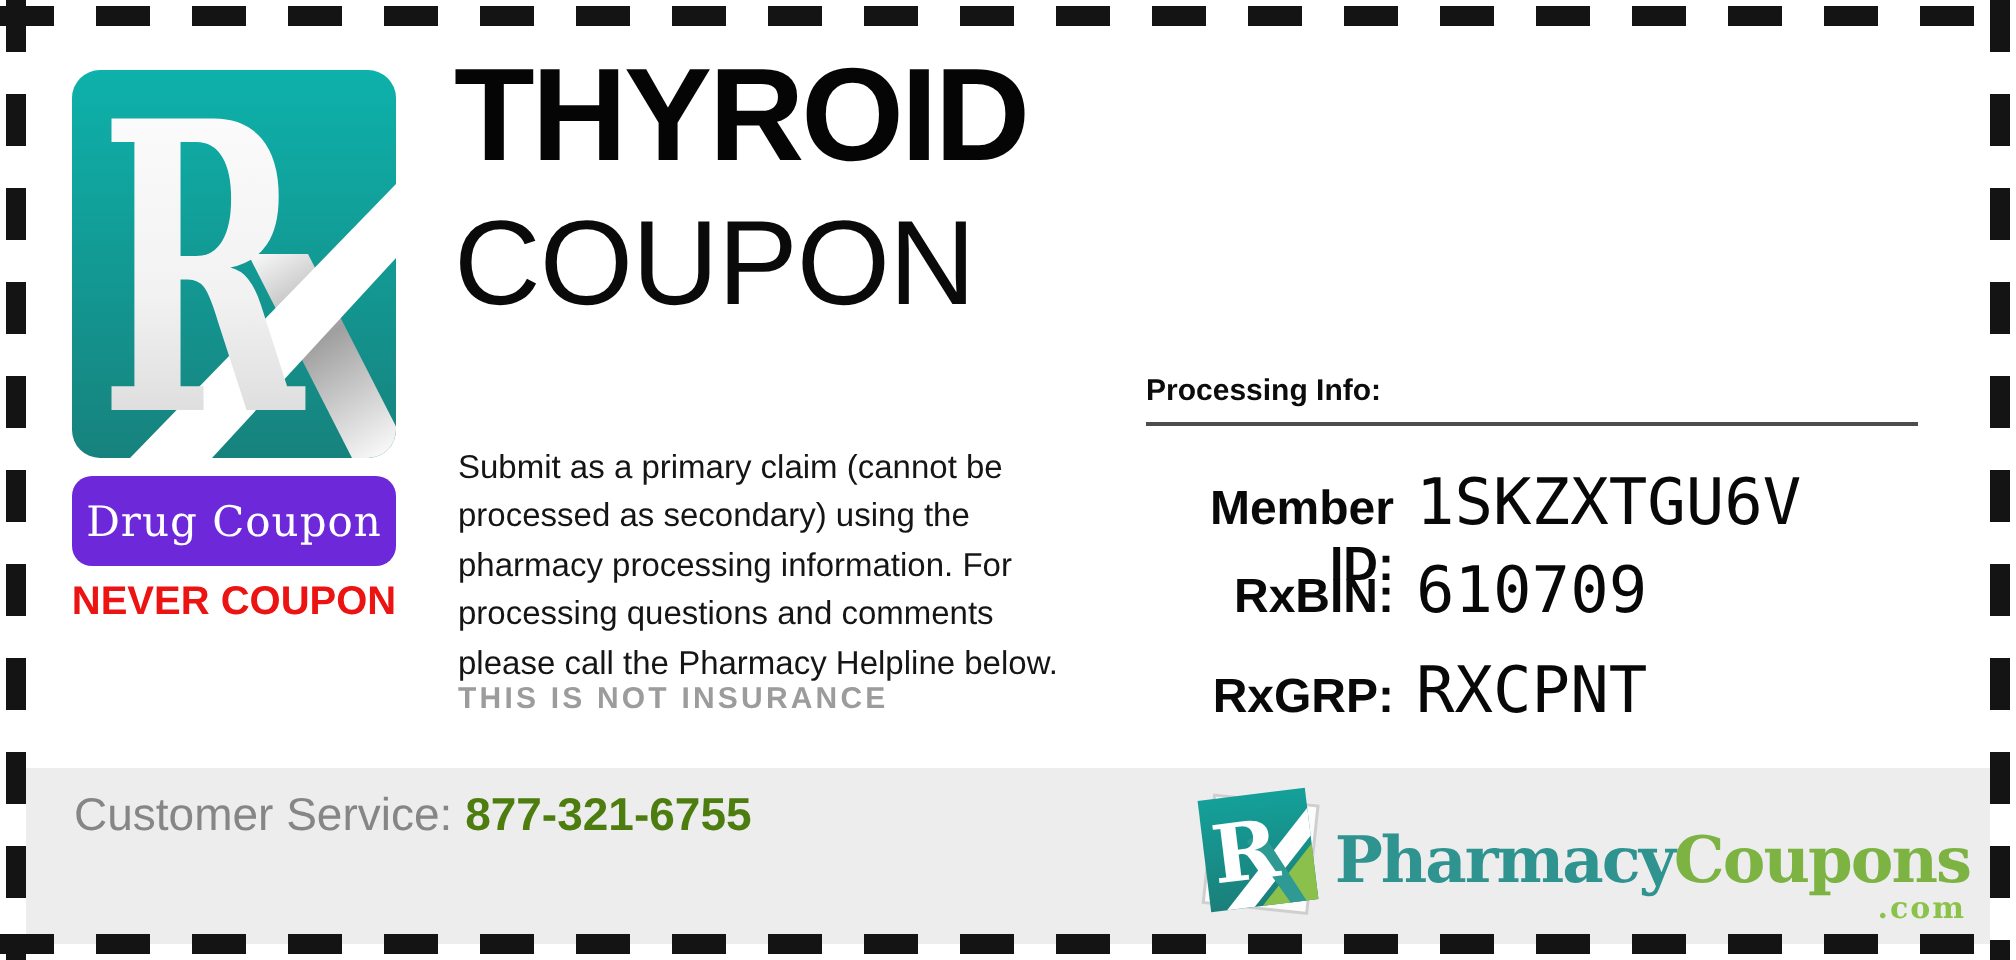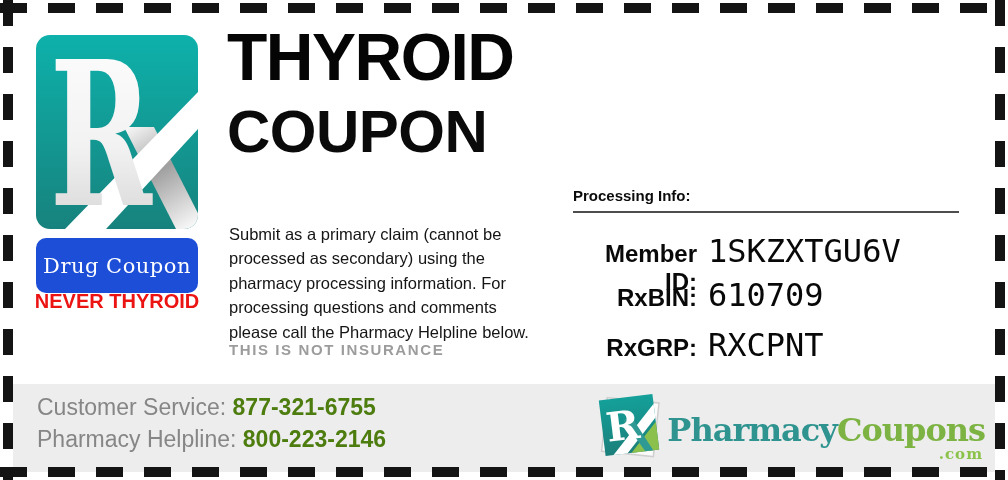--- a/index.html
+++ b/index.html
@@ -11,33 +11,33 @@
   
   .dash { position:absolute; z-index:9; }
   .dash-top    { left:0; right:0; top:3px;    height:10px; background:repeating-linear-gradient(90deg,#141414 0 27px, transparent 27px 48px); }
   .dash-bottom { left:0; right:0; bottom:3px; height:10px; background:repeating-linear-gradient(90deg,#141414 0 27px, transparent 27px 48px); }
   .dash-left   { top:0; bottom:0; left:3px;   width:10px;  background:repeating-linear-gradient(180deg,#141414 0 26px, transparent 26px 47px); }
   .dash-right  { top:0; bottom:0; right:3px;  width:10px;  background:repeating-linear-gradient(180deg,#141414 0 26px, transparent 26px 47px); }
 
   
   .rx-logo { position:absolute; left:36px; top:35px; }
   .drug-badge {
-    position:absolute; left:36px; top:238px; width:162px; height:55px;
-    background:#1d4ed8; border-radius:10px; color:#fff;
+    position:absolute; left:36px; top:238px; width:162px; height:45px;
+    background:#6d28d9; border-radius:10px; color:#fff;
     font-family:"DejaVu Serif", serif; font-size:21px;
     display:flex; align-items:center; justify-content:center; letter-spacing:0.5px;
   }
   .never-expires {
     position:absolute; left:26px; top:290px; width:182px; text-align:center;
     color:#ec1313; font-weight:bold; font-size:20px;
   }
 
   
   .drug-name { position:absolute; left:227px; top:24px; font-size:66px; font-weight:bold; color:#050505; letter-spacing:-1.5px; line-height:1; }
-  .coupon-word { position:absolute; left:227px; top:102px; font-size:60px; font-weight:700; color:#0a0a0a; letter-spacing:-0.5px; line-height:1; }
+  .coupon-word { position:absolute; left:227px; top:102px; font-size:60px; font-weight:400; color:#0a0a0a; letter-spacing:-0.5px; line-height:1; }
 
   
   .instr-heading {
     position:absolute; left:229px; top:185px; width:307px;
     font-size:17px; font-weight:bold; color:#0c0c0c;
     padding-bottom:7px; border-bottom:2px solid #4d4d4d;
   }
   .instr-body { position:absolute; left:229px; top:222px; width:320px; font-size:16.5px; line-height:24.4px; color:#151515; }
   .disclaimer { position:absolute; left:229px; top:341px; font-size:15px; font-weight:bold; letter-spacing:1.6px; color:#9c9c9c;text-align:center; }
 
@@ -98,21 +98,21 @@
       <rect x="0" y="0" width="162" height="194" fill="url(#tealGrad)"></rect>
       <polygon points="88,92 118,92 170,194 140,194" fill="url(#legGrad)"></polygon>
       <polygon points="29,194 162,57 162,94 70,194" fill="#ffffff"></polygon>
       <text x="14" y="170" font-family="DejaVu Serif, serif" font-weight="bold" font-size="200" textLength="102" lengthAdjust="spacingAndGlyphs" fill="url(#rGrad)">R</text>
     </g>
   </svg>
 
   <div class="drug-badge">
     <span>Drug Coupon</span>
   </div>
-  <div class="never-expires">NEVER THYROID</div>
+  <div class="never-expires">NEVER COUPON</div>
 
   <div class="drug-name">THYROID</div>
   <div class="coupon-word">COUPON</div>
 
   <div class="instr-body">
     <div>Submit as a primary claim (cannot be</div>
     <div>processed as secondary) using the</div>
     <div>pharmacy processing information. For</div>
     <div>processing questions and comments</div>
     <div>please call the Pharmacy Helpline below.</div>
@@ -131,23 +131,20 @@
   </div>
   <div class="proc-row row-2">
     <span class="lbl">RxGRP:</span>
     <span class="val">RXCPNT</span>
   </div>
 
   <div class="footer">
     <div class="phone-line line-cs">
       <span>Customer Service: </span><span class="num">877-321-6755</span>
     </div>
-    <div class="phone-line line-hl">
-      <span>Pharmacy Helpline: </span><span class="num">800-223-2146</span>
-    </div>
 
     <div class="brand">
       <svg width="76" height="70" viewBox="0 0 76 70">
         <defs>
           <linearGradient id="tealGrad2" x1="0" y1="0" x2="0" y2="1">
             <stop offset="0" stop-color="#14a09a"></stop>
             <stop offset="1" stop-color="#1b7f7a"></stop>
           </linearGradient>
         </defs>
         <g transform="rotate(6 38 40)">

